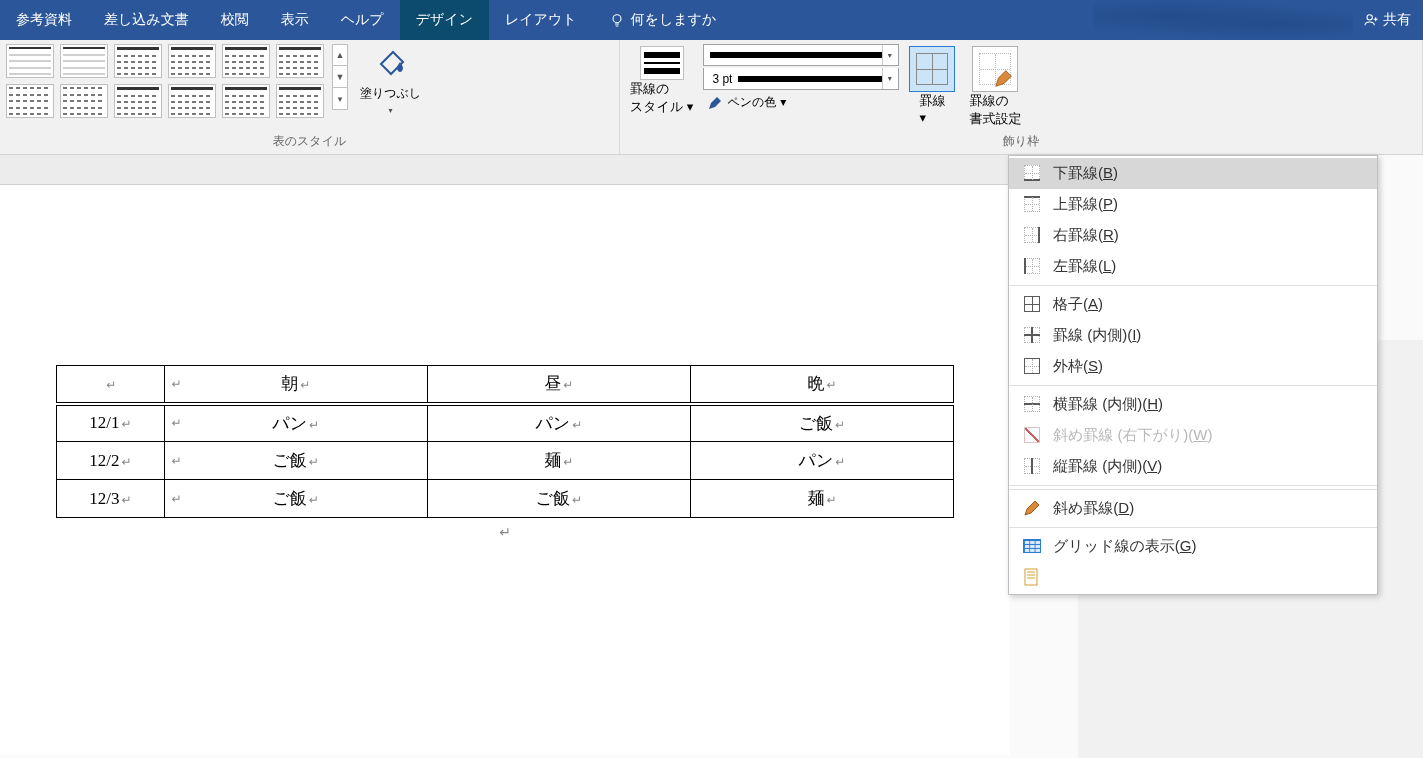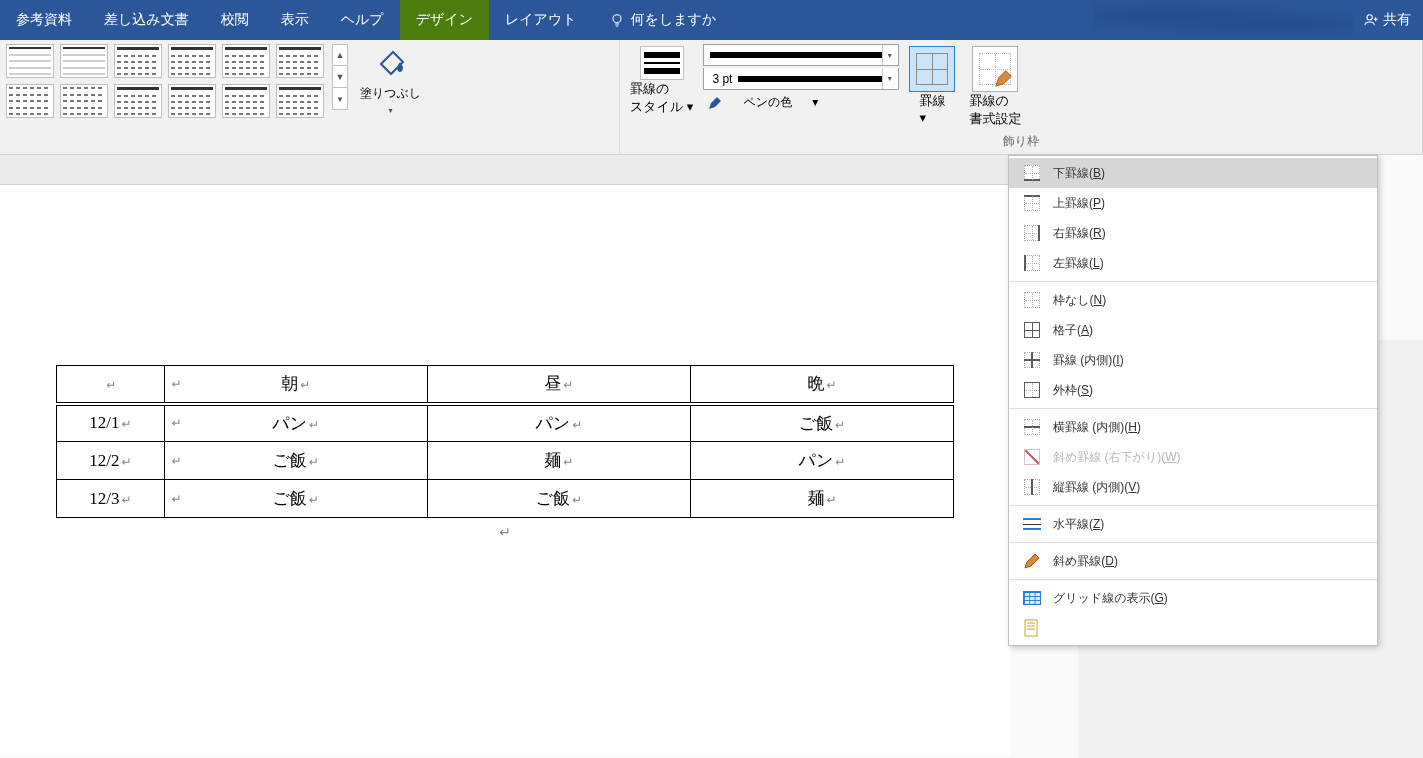--- a/index.html
+++ b/index.html
@@ -1,21 +1,21 @@
 <!DOCTYPE html>
 <html><head>
 <meta charset="utf-8">
 <style>
   * { box-sizing: border-box; margin: 0; padding: 0; }
   body { font-family: "Yu Gothic UI", "Meiryo", sans-serif; font-size: 13px; background: #fff; width: 1423px; height: 758px; overflow: hidden; position: relative; }
 
   
   .titlebar { height: 40px; background: #2b579a; display: flex; align-items: stretch; color: #fff; position: relative; }
   .titlebar .tab { display: flex; align-items: center; padding: 8px 16px; cursor: pointer; font-size: 14px; }
-  .titlebar .tab[data-active="true"] { background: #4d7c0f; }
+  .titlebar .tab[data-active="true"] { background: #0c4a6e; }
   .titlebar .tellme { display: flex; align-items: center; gap: 6px; padding: 0 16px; font-size: 14px; }
   .titlebar .tellme svg { width: 16px; height: 16px; }
   .share { margin-left: auto; display: flex; align-items: center; padding: 0 12px; gap: 4px; font-size: 14px; }
   .share svg { width: 16px; height: 16px; }
   .titlebar .darkart { position:absolute; right:70px; top:0; bottom:0; width:260px; pointer-events:none; opacity:.25; background: radial-gradient(ellipse at 30% 40%, #0d2c5a 0%, transparent 55%), radial-gradient(ellipse at 70% 60%, #0d2c5a 0%, transparent 50%); }
 
   
   .ribbon { height: 115px; background: #f1f1f1; border-bottom: 1px solid #d4d4d4; display: flex; align-items:stretch; }
   .ribbon-group { border-right: 1px solid #d9d9d9; display:flex; flex-direction:column; padding: 4px 6px 0 6px; }
   .ribbon-group .body { flex:1; display:flex; align-items:flex-start; }
@@ -39,21 +39,21 @@
   .big-btn svg, .big-btn .ico { width:36px; height:36px; }
 
   .borders-group .body { gap:6px; align-items:flex-start; }
   .pen-stack { display:flex; flex-direction:column; gap:2px; }
   .pen-width { width:196px; height:22px; border:1px solid #a0a0a0; background:#fff; display:flex; align-items:center; padding:0 16px 0 6px; position:relative; cursor:pointer; }
   .pen-width .bar { flex:1; height:6px; background:#000; }
   .pen-width .dd { position:absolute; right:2px; top:0; bottom:0; width:14px; display:flex; align-items:center; justify-content:center; font-size:8px; color:#555; border-left:1px solid #ccc; }
   .pen-pt { width:196px; height:22px; border:1px solid #a0a0a0; border-top:none; background:#fff; display:flex; align-items:center; gap:6px; padding:0 16px 0 8px; font-size:12px; cursor:pointer; position:relative;}
   .pen-pt .bar { flex:1; height:6px; background:#000; }
   .pen-pt .dd { position:absolute; right:2px; top:0; bottom:0; width:14px; display:flex; align-items:center; justify-content:center; font-size:8px; color:#555; border-left:1px solid #ccc; }
-  .pencolor { display:flex; align-items:center; gap:20px; font-size:12px; padding:2px 4px; cursor:pointer;font-family:Liberation Serif, serif; }
+  .pencolor { display:flex; align-items:center; gap:4px; font-size:12px; padding:2px 4px; cursor:pointer;font-family:Liberation Serif, serif; }
   .pencolor svg { width:16px; height:16px; }
 
   .border-style-btn { display:flex; flex-direction:column; align-items:center; padding:2px 4px; cursor:pointer; }
   .border-style-preview { width:44px; height:34px; background:#fff; border:1px solid #c0c0c0; display:flex; flex-direction:column; justify-content:space-around; padding:3px; }
   .border-style-preview .l { height:6px; background:#000; }
 
   .border-btn-grid, .format-btn-grid { width:46px; height:46px; border:1px solid #b0b0b0; background:#fff; display:inline-block; position:relative; }
   .border-btn-grid.pressed { background:#cce4f7; border-color:#2b7cd3; }
   .border-btn-wrap { display:flex; flex-direction:column; align-items:center; padding:2px 4px; cursor:pointer; }
 
@@ -83,21 +83,21 @@
   .inner { margin:180px 56px 0 56px; }
   table.content { border-collapse:collapse; width:100%; table-layout:fixed; font-family:"Yu Mincho","MS Mincho", serif; font-size:17px; }
   table.content td { border:1px solid #000; height:38px; text-align:center; position:relative; }
   table.content tr.header-row td { border-bottom:4px double #000; }
   .cell-mark { color:#888; font-size:12px; margin-left:2px; }
   .row-mark { position:absolute; right:-18px; top:50%; transform:translateY(-50%); color:#888; font-size:12px; }
   .para-mark { color:#888; font-size:14px; display:block; text-align:center; margin-top:6px;}
 
   
   .dropdown { position:absolute; left:1008px; top:155px; width:370px; background:#fff; border:1px solid #c0c0c0; box-shadow:2px 2px 6px rgba(0,0,0,.2); padding:2px 0; }
-  .dropdown .item { display:flex; align-items:center; gap:12px; padding:6px 14px; font-size:12px; color:#333; cursor:pointer; }
+  .dropdown .item { display:flex; gap:12px; padding:6px 14px; font-size:15px; color:#333; cursor:pointer; }
   .dropdown .item .acc { text-decoration:underline; }
   .dropdown .item[data-highlight="true"] { background:#d7d7d7; }
   .dropdown .item[data-disabled="true"] { color:#b8b8b8; cursor:default; }
   .dropdown hr { border:none; border-top:1px solid #e0e0e0; margin:3px 0; }
   .dropdown .item .ic { width:18px; height:18px; flex-shrink:0; display:flex; align-items:center; justify-content:center; }
   .dropdown .item .ic .bicon { width:16px; height:16px; }
 
   .hrule-ic { width:18px; height:12px; position:relative; }
   .hrule-ic::before { content:""; position:absolute; left:0; right:0; top:0; border-top:2px solid #2b7cd3; }
   .hrule-ic::after { content:""; position:absolute; left:0; right:0; bottom:0; border-top:2px solid #2b7cd3; }
@@ -238,20 +238,21 @@
         </div>
         <div class="big-btn">
           <svg class="ico" viewBox="0 0 36 36">
               <path d="M8 18 L20 6 L30 16 L18 28 Z" fill="none" stroke="#2b579a" stroke-width="2"></path>
               <path d="M30 22c0 2-1.5 4-3 4s-3-2-3-4 3-6 3-6 3 4 3 6z" fill="#2b579a"></path>
             </svg>
           <div class="caption"><span>塗りつぶし</span><br><span class="caret">▾</span></div>
         </div>
       </div>
     </div>
+    <div class="label">表のスタイル</div>
   </div>
 
   <div class="ribbon-group borders-group" style="flex:1">
     <div class="body">
       <div class="border-style-btn">
         <div class="border-style-preview">
             <div class="l"></div>
             <div class="l" style="height:2px"></div>
             <div class="l"></div>
           </div>
@@ -379,26 +380,20 @@
     <span class="ic">
         <span class="bicon hmid vmid">
           <span class="edge left"></span>
         </span>
       </span>
     <span><span>左罫線</span>(<span class="acc">L</span>)</span>
   </div>
   <hr>
   <div class="item">
     <span class="ic">
-        <span class="bicon hmid vmid"></span>
-      </span>
-    <span><span>枠なし</span>(<span class="acc">N</span>)</span>
-  </div>
-  <div class="item">
-    <span class="ic">
         <span class="bicon grid-full"></span>
       </span>
     <span><span>格子</span>(<span class="acc">A</span>)</span>
   </div>
   <div class="item">
     <span class="ic">
         <span class="bicon">
           <span class="edge hcenter"></span>
           <span class="edge vcenter"></span>
         </span>
@@ -428,28 +423,20 @@
   </div>
   <div class="item">
     <span class="ic">
         <span class="bicon hmid">
           <span class="edge vcenter"></span>
         </span>
       </span>
     <span><span>縦罫線 (内側)</span>(<span class="acc">V</span>)</span>
   </div>
   <hr>
-  <div class="item">
-    <span class="ic">
-        <span class="hrule-ic">
-          <span class="mid"></span>
-        </span>
-      </span>
-    <span><span>水平線</span>(<span class="acc">Z</span>)</span>
-  </div>
   <hr>
   <div class="item">
     <span class="ic">
         <svg viewBox="0 0 18 18" width="18" height="18">
           <path d="M2 16 L4 10 L12 2 L16 6 L8 14 Z" fill="#d88a3a" stroke="#a05a1a" stroke-width="1"></path>
         </svg>
       </span>
     <span><span>斜め罫線</span>(<span class="acc">D</span>)</span>
   </div>
   <hr>

